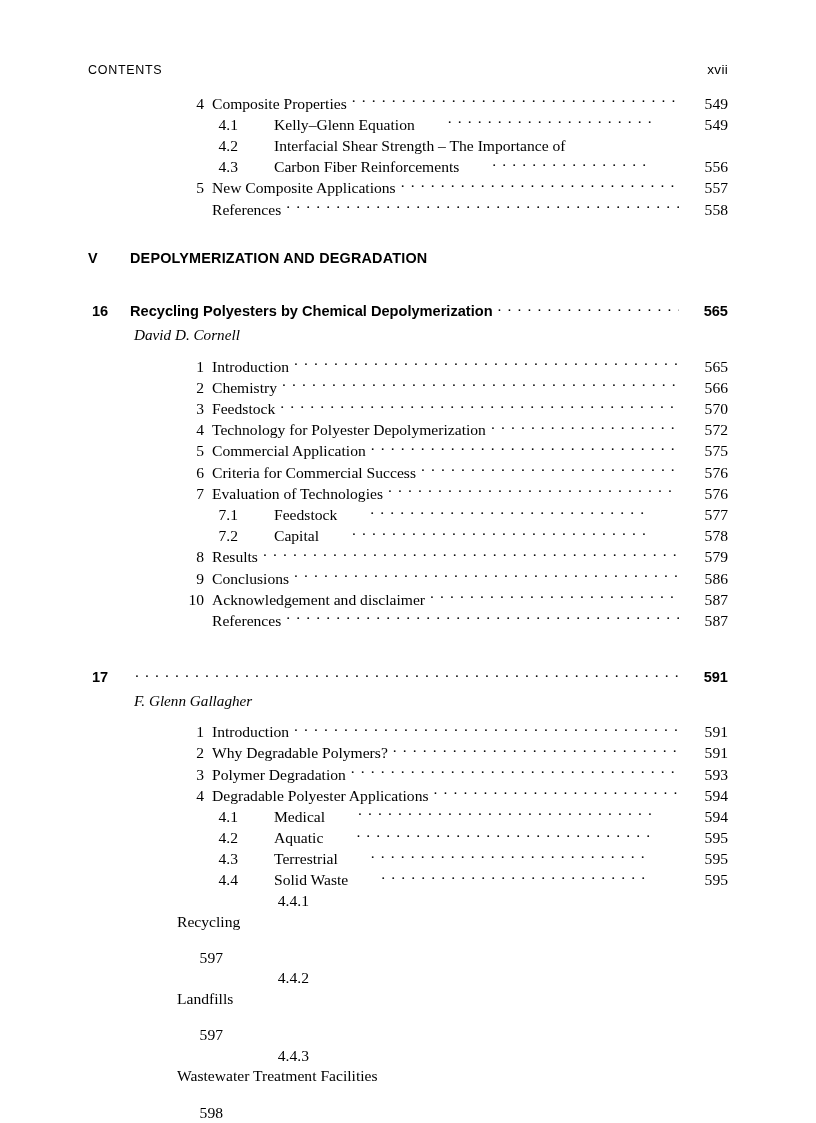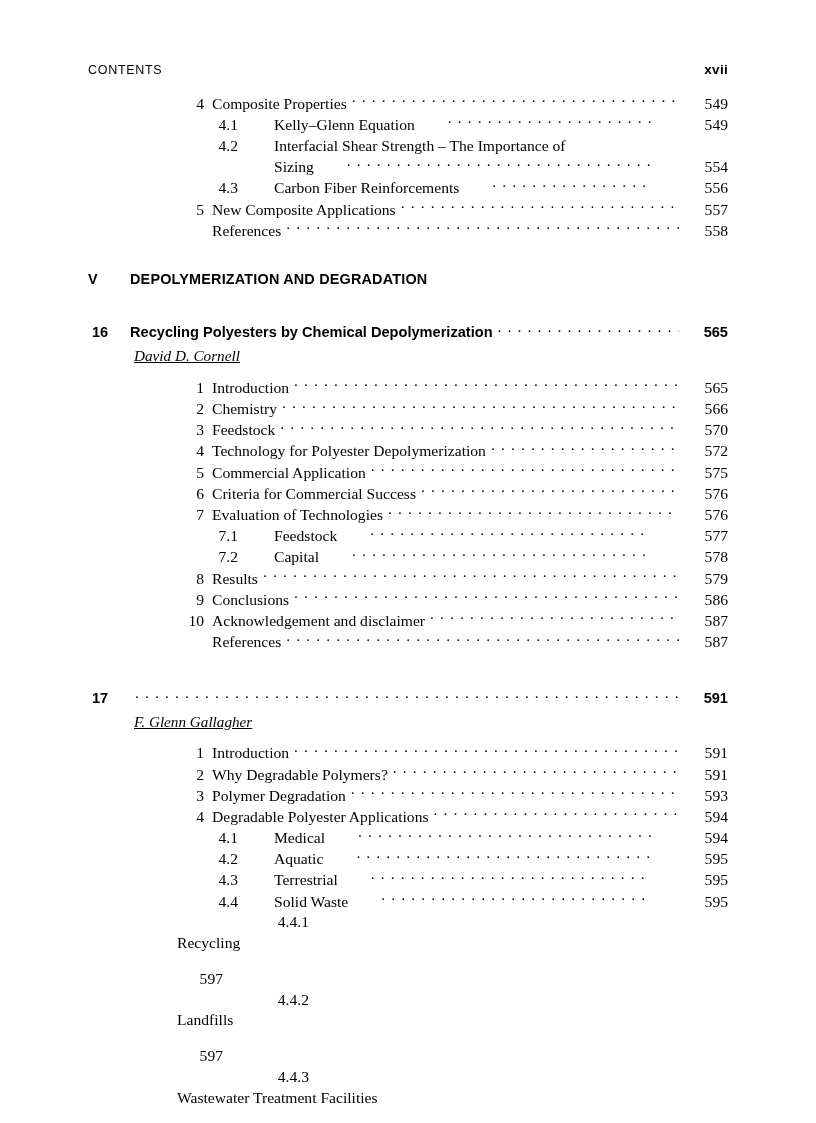--- a/index.html
+++ b/index.html
@@ -29,21 +29,21 @@
   .runhead {
     display: flex;
     justify-content: space-between;
     align-items: flex-end;
     font-family: "Liberation Sans", sans-serif;
     font-size: 12.5px;
     letter-spacing: 0.7px;
     margin-bottom: 16px;
   }
   .runhead .folio {
-    font-weight: bold;
+    font-weight: normal;
     font-size: 13.5px;
     letter-spacing: 0.3px;
   }
 
   
   .line {
     display: flex;
     align-items: baseline;
     font-size: 15.6px;
     line-height: 20.6px;
@@ -135,21 +135,20 @@
     font-family: "Liberation Sans", sans-serif;
     font-weight: bold;
     width: 40px;
   }
   .author {
     font-style: italic;
     font-size: 15.2px;
     padding-left: 46px;
     margin-top: 7px;
     margin-bottom: 12px;
-    text-decoration: underline;
   }
 </style>
 </head>
 <body>
 
 <div class="page">
   <div class="content">
 
     <div class="runhead">
       <span>CONTENTS</span>
@@ -169,26 +168,20 @@
           <span class="leader"></span>
           <span class="page-no">549</span>
         </div>
         <div class="line lvl-sub nodots">
           <span class="num">4.2</span>
           <span class="label">Interfacial Shear Strength – The Importance of</span>
           <span class="leader"></span>
           <span class="page-no"></span>
         </div>
         <div class="line lvl-sub">
-          <span class="num"></span>
-          <span class="label">Sizing</span>
-          <span class="leader"></span>
-          <span class="page-no">554</span>
-        </div>
-        <div class="line lvl-sub">
           <span class="num">4.3</span>
           <span class="label">Carbon Fiber Reinforcements</span>
           <span class="leader"></span>
           <span class="page-no">556</span>
         </div>
         <div class="line lvl-sec">
           <span class="num">5</span>
           <span class="label">New Composite Applications</span>
           <span class="leader"></span>
           <span class="page-no">557</span>

